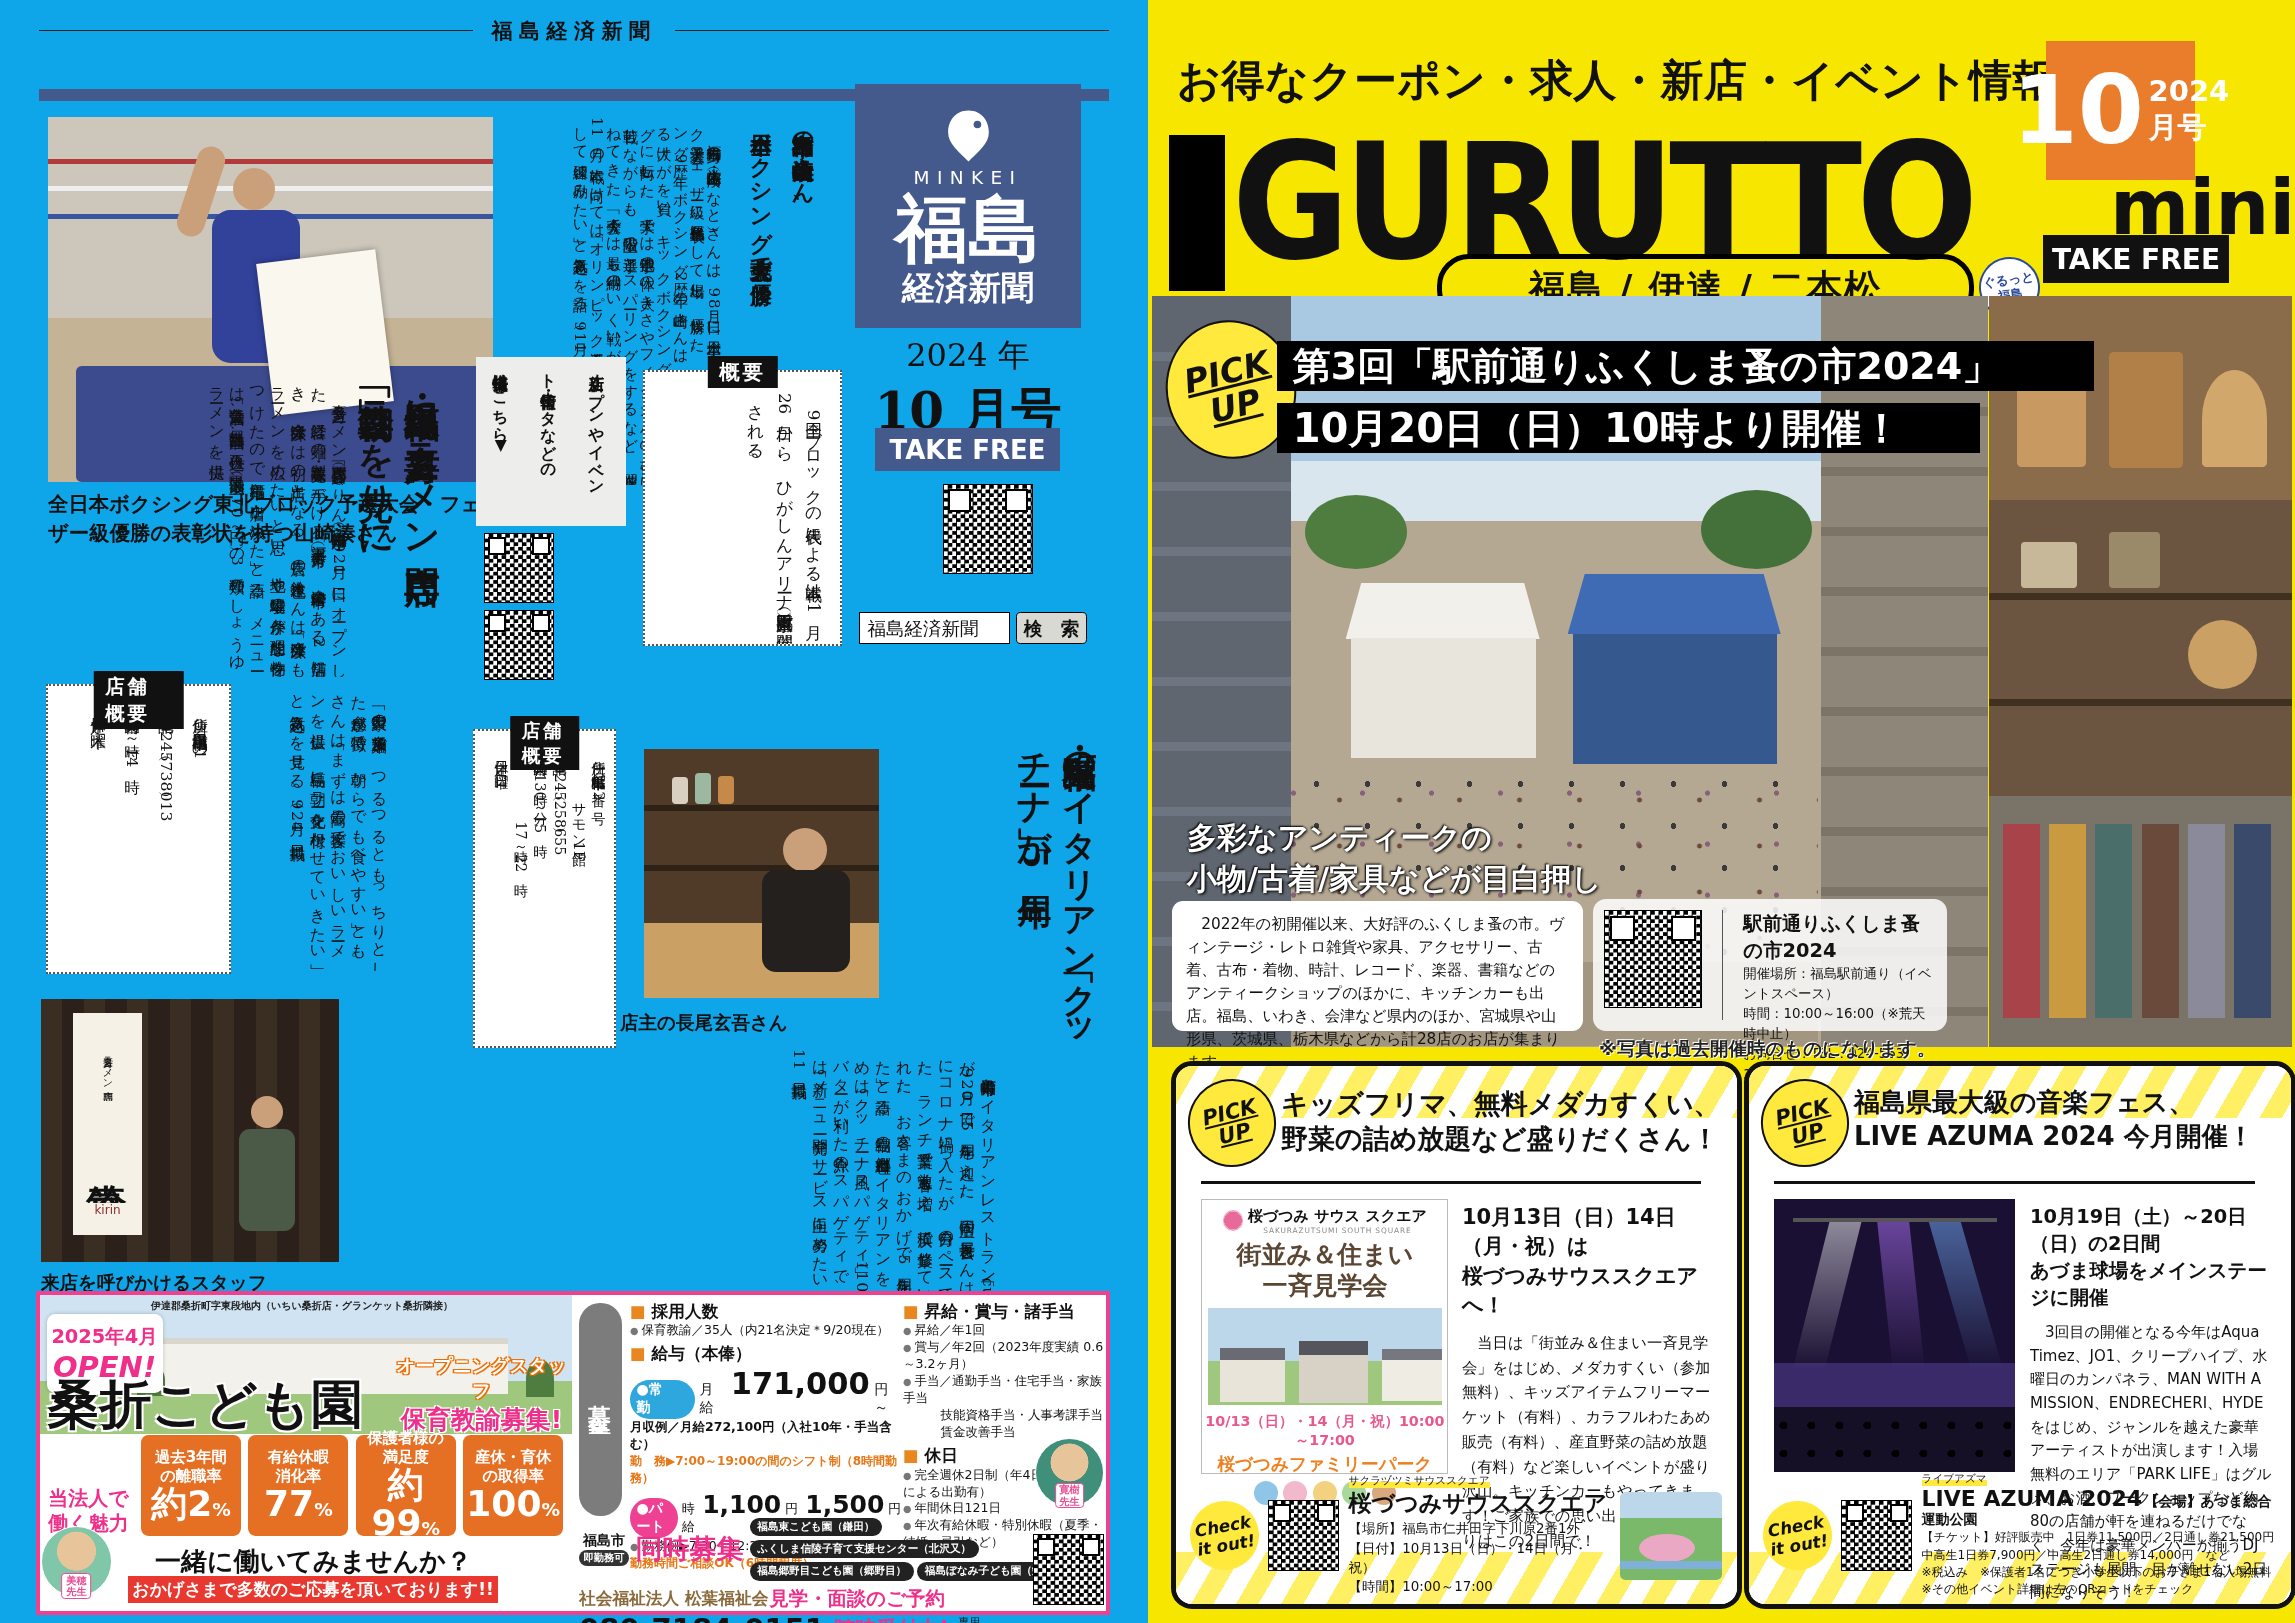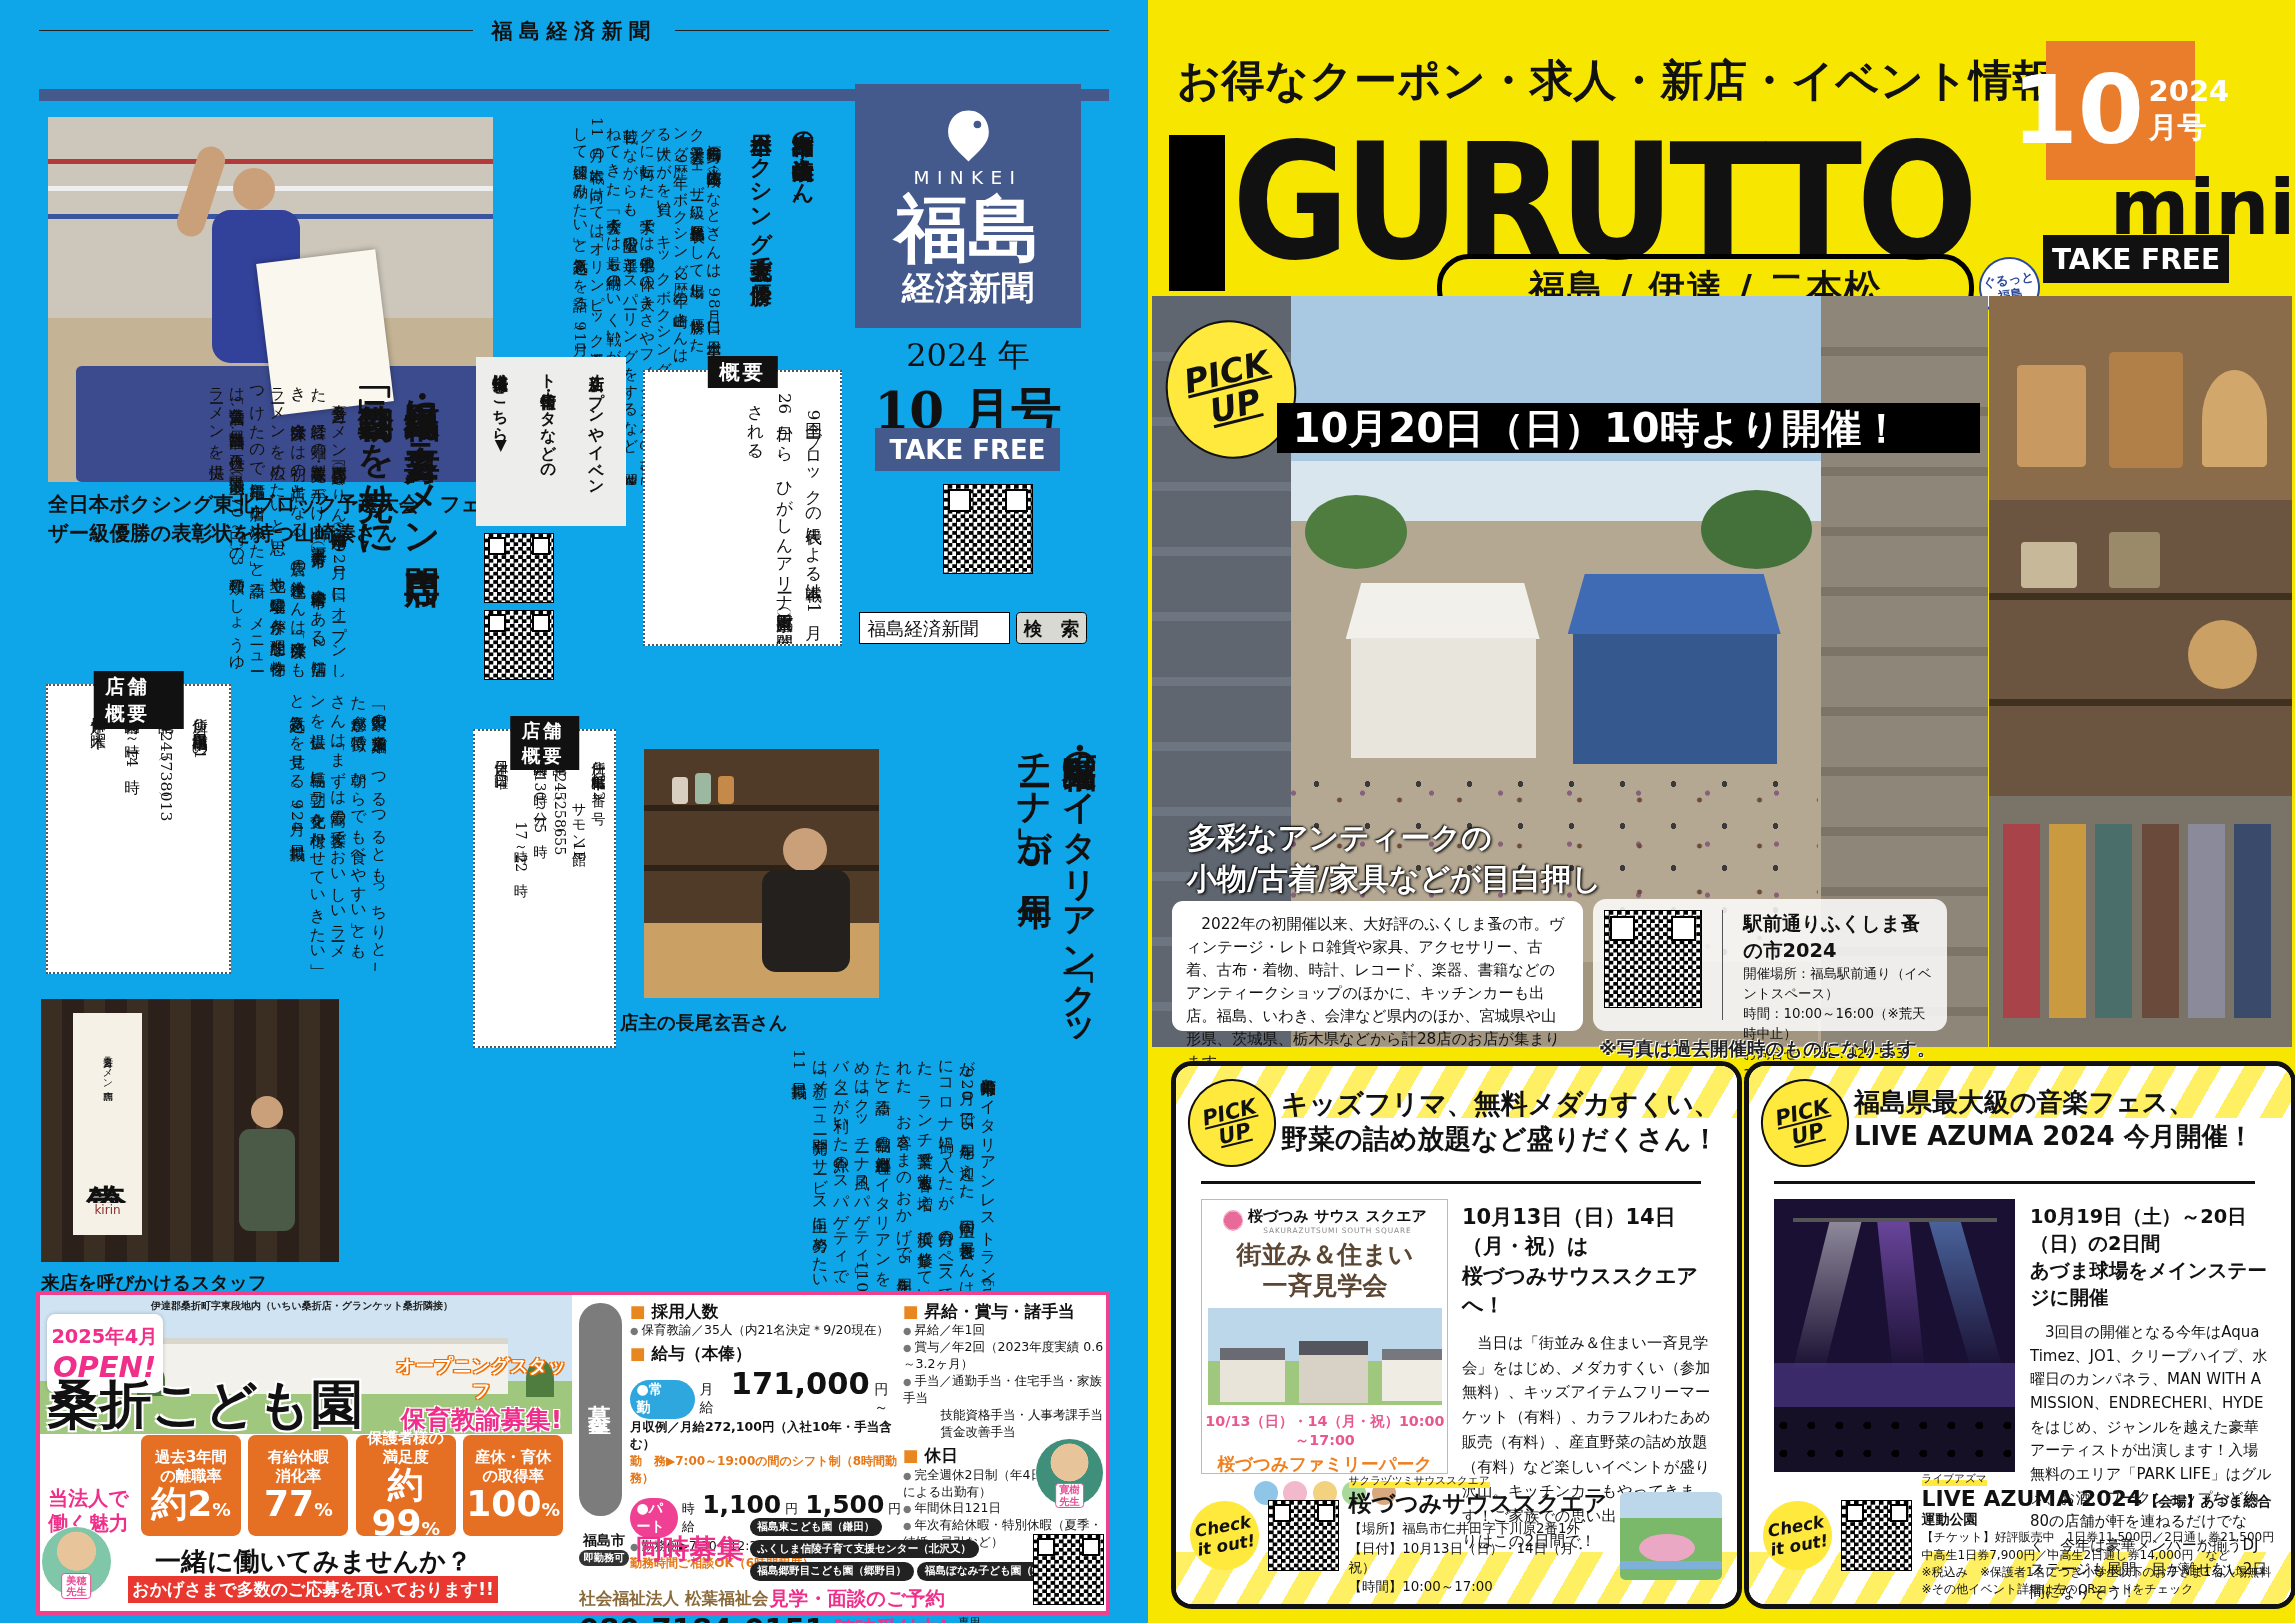--- a/index.html
+++ b/index.html
@@ -340,20 +340,21 @@
       <div class="abs" style="left:14px;top:28px;width:37px;height:194px;background:#a8434a;"></div>
       <div class="abs" style="left:60px;top:28px;width:37px;height:194px;background:#c99a3f;"></div>
       <div class="abs" style="left:106px;top:28px;width:37px;height:194px;background:#4a6f6a;"></div>
       <div class="abs" style="left:153px;top:28px;width:37px;height:194px;background:#6a4a3a;"></div>
       <div class="abs" style="left:199px;top:28px;width:37px;height:194px;background:#8a8a9a;"></div>
       <div class="abs" style="left:245px;top:28px;width:37px;height:194px;background:#3a4a6a;"></div>
     </div>
 
     <div class="pickup pre" style="left:17.6px;top:320px;width:126px;height:135px;font-size:33px;">PICK
 UP</div>
+    <div class="abs wt b" style="left:129px;top:341px;width:817px;height:50px;background:#000;font-size:38px;display:flex;align-items:center;padding-left:15.7px;box-sizing:border-box;">第3回「駅前通りふくしま蚤の市2024」</div>
     <div class="abs wt b" style="left:129px;top:403px;width:703px;height:50px;background:#000;font-size:40px;display:flex;align-items:center;padding-left:15.7px;box-sizing:border-box;">10月20日（日）10時より開催！</div>
 
     <div class="abs pre wt b" style="left:39px;top:818px;font-size:30px;line-height:1.35;text-shadow:1.4px 1.4px 2.8px #000,-0.9px -0.9px 1.9px #000;">多彩なアンティークの
 小物/古着/家具などが目白押し</div>
 
     <div class="abs" style="left:24px;top:901px;width:411px;height:130px;background:#fff;border-radius:11px;padding:12px 14px;box-sizing:border-box;font-size:15.3px;line-height:1.5;">　2022年の初開催以来、大好評のふくしま蚤の市。ヴィンテージ・レトロ雑貨や家具、アクセサリー、古着、古布・着物、時計、レコード、楽器、書籍などのアンティークショップのほかに、キッチンカーも出店。福島、いわき、会津など県内のほか、宮城県や山形県、茨城県、栃木県などから計28店のお店が集まります。</div>
 
     <div class="abs" style="left:445px;top:899px;width:354px;height:132px;background:rgba(255,255,255,0.85);border-radius:13px;padding:11px;box-sizing:border-box;display:flex;gap:20px;">
       <div class="qr" style="position:relative;width:96px;height:96px;flex:none;"></div>
       <i style="width:1.9px;background:#555;"></i>

